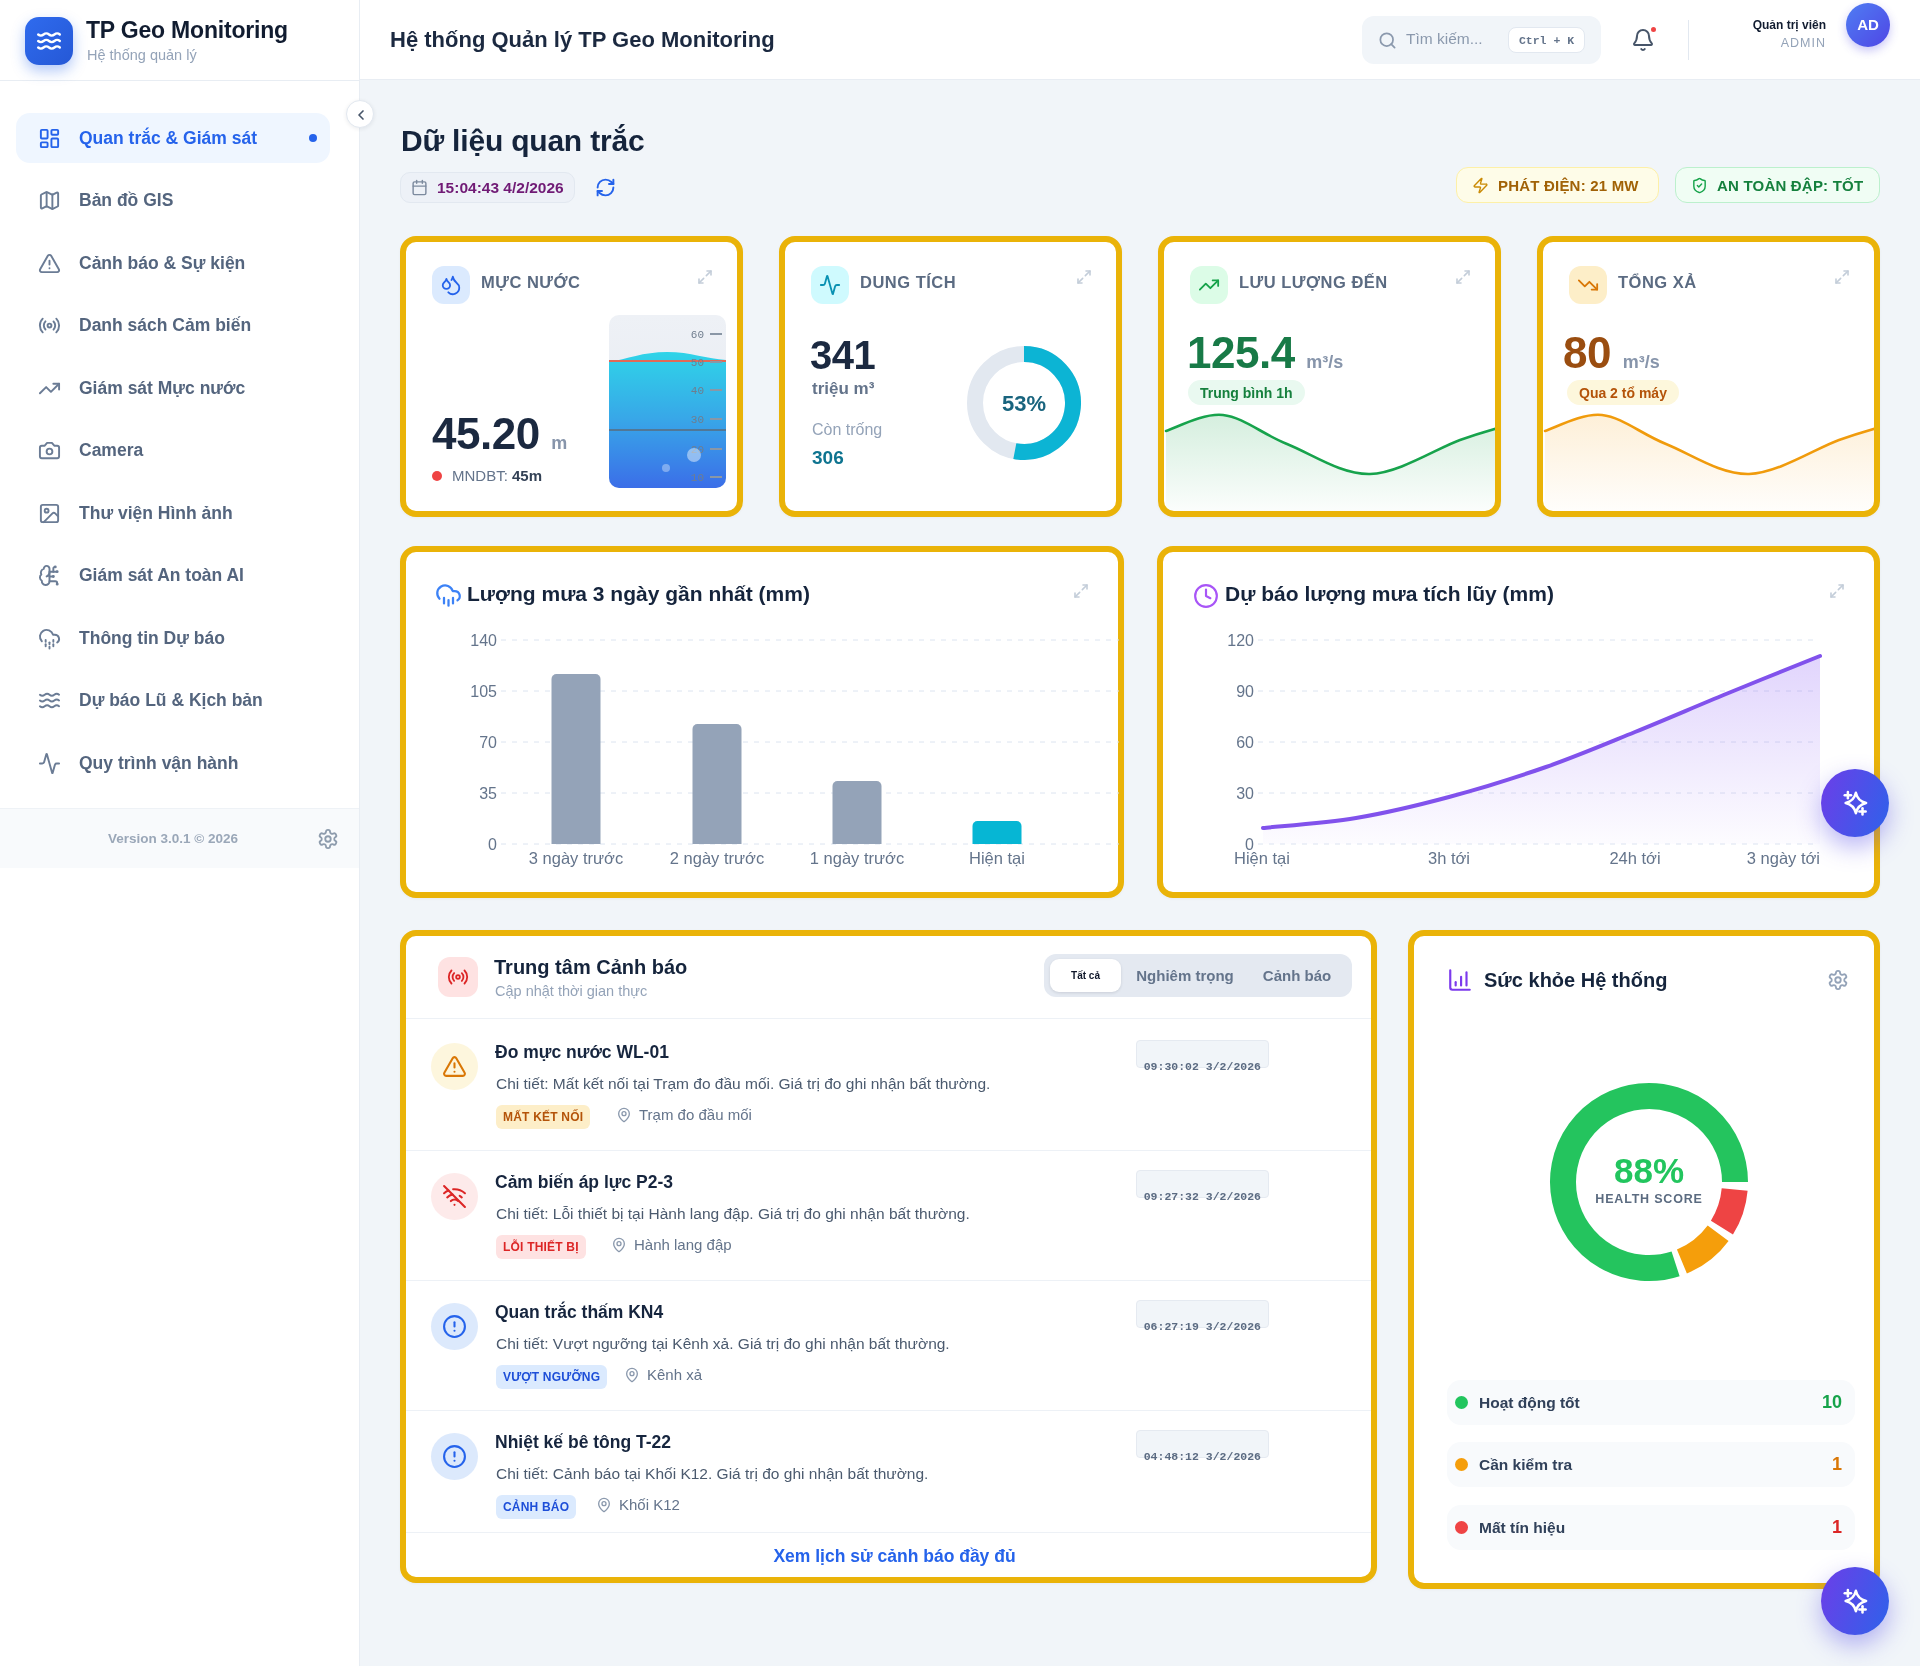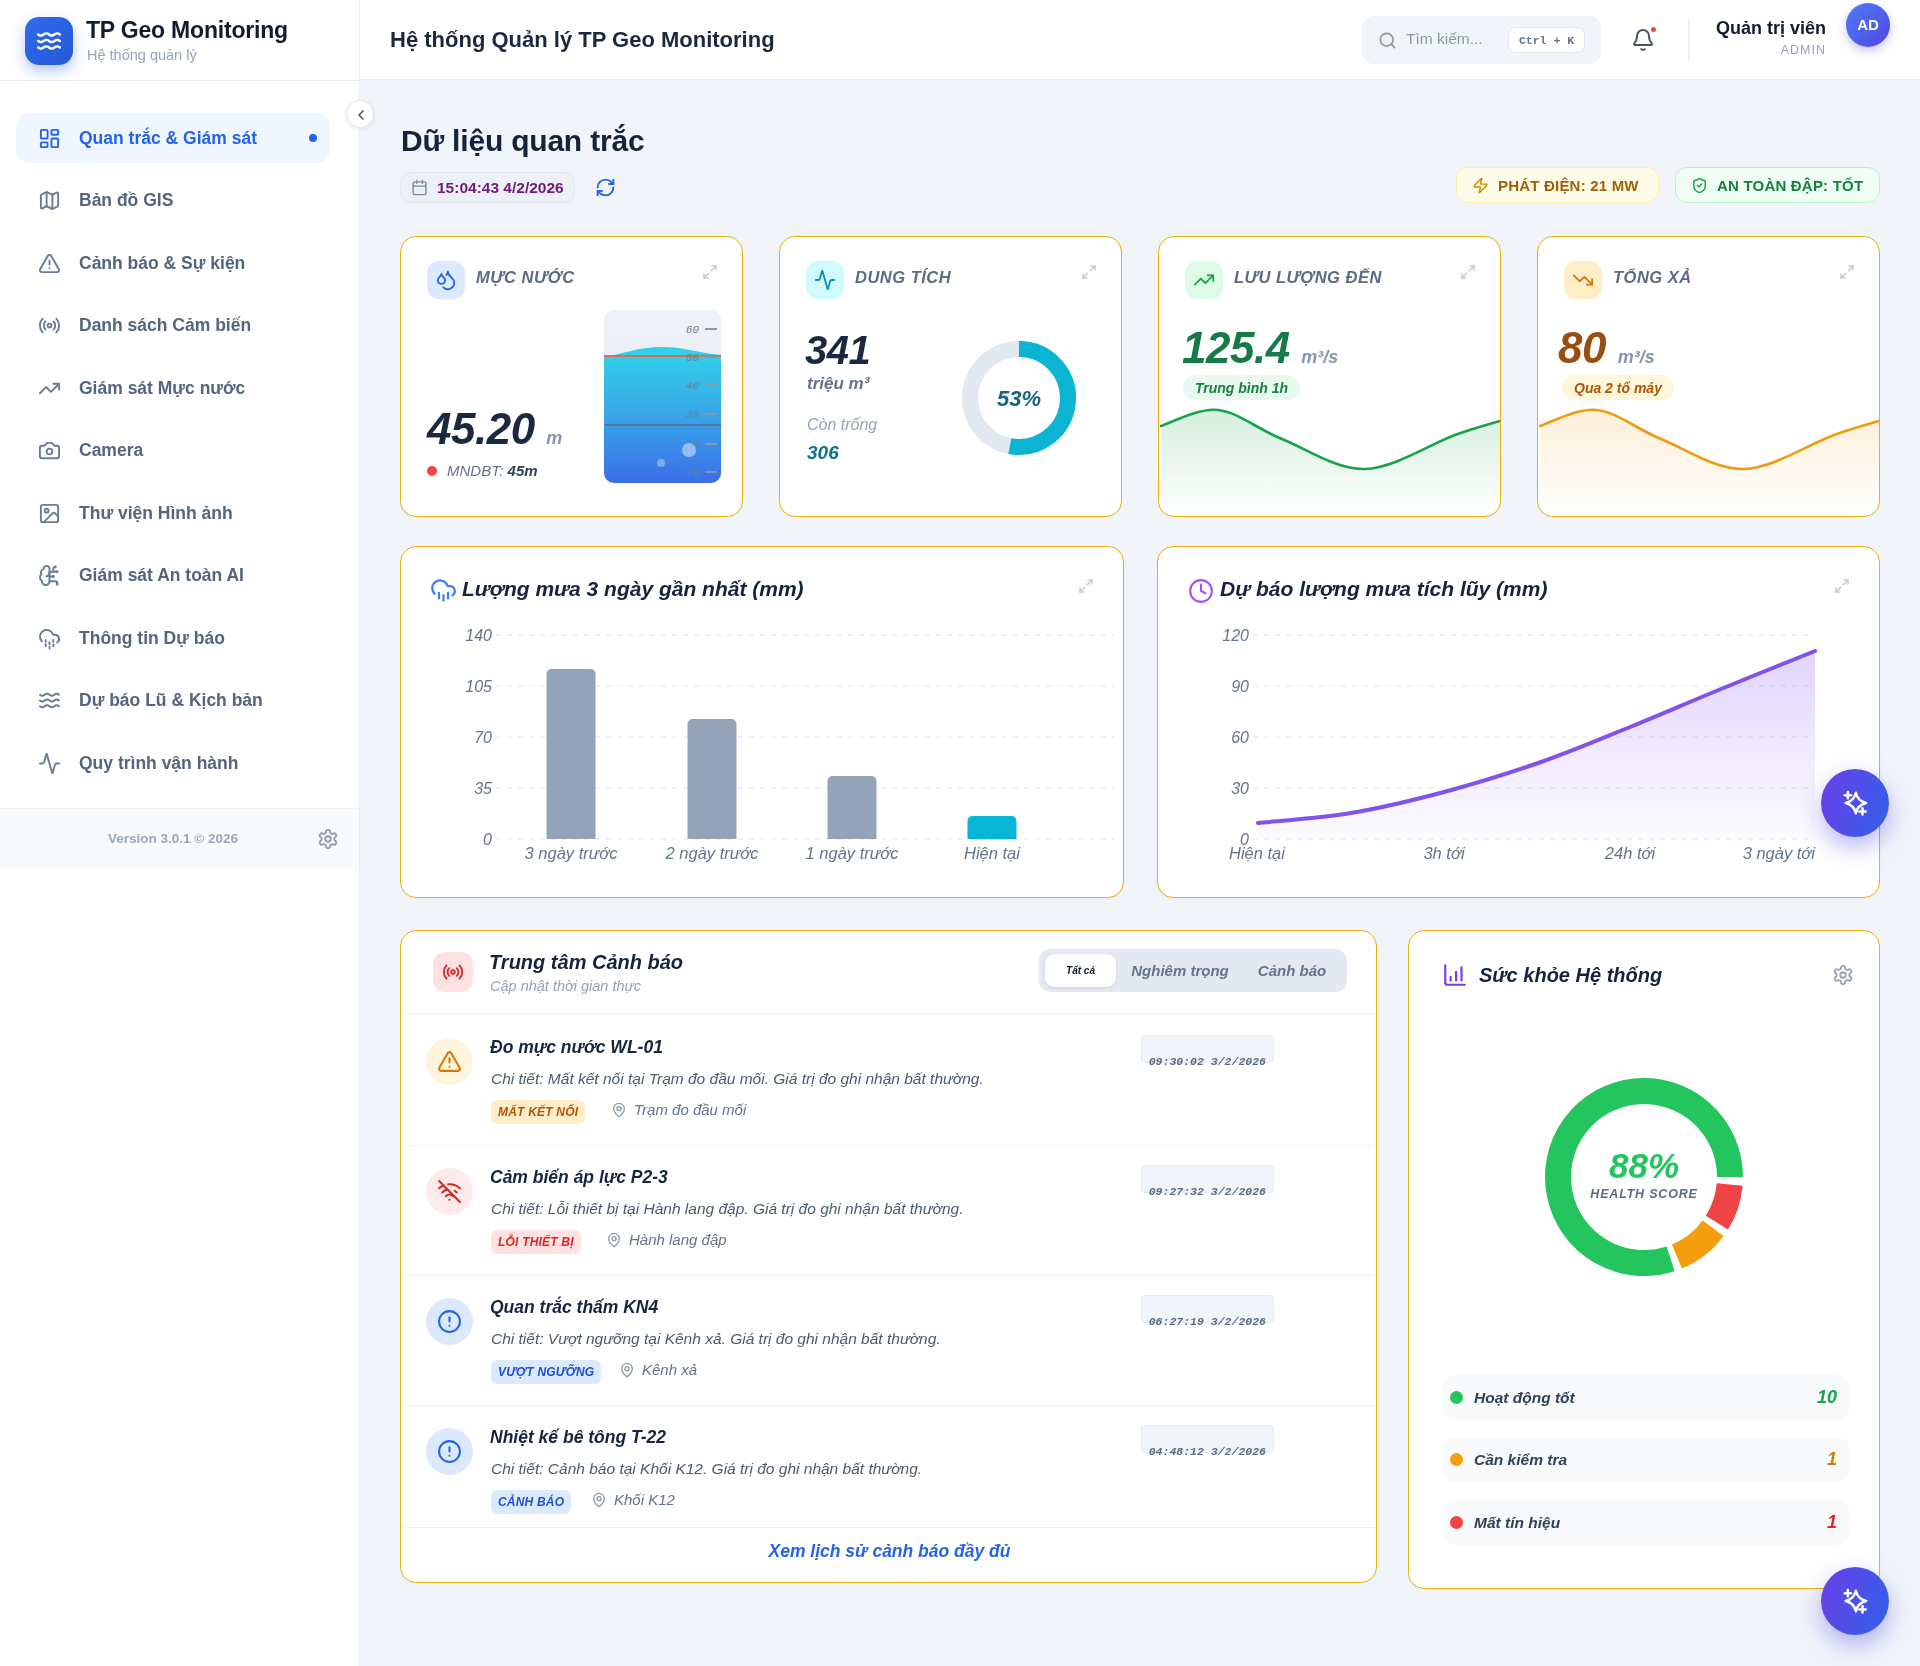--- a/index.html
+++ b/index.html
@@ -30,34 +30,34 @@
 
 #h-title { left:390px; top:27px; font-size:22px; font-weight:bold; color:#1b2940; }
 #search { left:1362px; top:16px; width:239px; height:48px; border-radius:12px; background:#f1f5f9; }
 #search .mag { position:absolute; left:16px; top:15px; color:#8b99ad; }
 #search .ph { position:absolute; left:44px; top:14px; font-size:15.5px; color:#8b99ad; }
 #search .kbd { position:absolute; left:146px; top:11px; width:77px; height:26px; background:#fff; border:1px solid #e2e8f0; border-radius:8px; font-family:"Liberation Mono",monospace; font-size:11.5px; font-weight:bold; color:#64748b; text-align:center; line-height:25px; }
 #bell { left:1631px; top:28px; color:#475569; }
 #bell-dot { left:1649px; top:25px; width:9px; height:9px; border-radius:50%; background:#ef4444; border:2px solid #fff; }
 #h-div { left:1688px; top:20px; width:1px; height:40px; background:#e2e8f0; }
 #h-user { left:1512px; top:18px; width:314px; text-align:right; }
-#h-user .n { font-size:18px; font-weight:bold; color:#111c30; }
+#h-user .n { font-size:12px; font-weight:bold; color:#111c30; }
 #h-user .r { font-size:12.5px; color:#94a3b8; letter-spacing:1px; margin-top:4px; }
 #avatar { left:1846px; top:3px; width:44px; height:44px; border-radius:50%; background:linear-gradient(135deg,#4f7df3,#4f46e5); color:#fff; font-size:15px; font-weight:bold; text-align:center; line-height:44px; box-shadow:0 4px 10px rgba(79,70,229,.3); }
 
 #pg-title { left:401px; top:124px; font-size:30px; font-weight:bold; color:#15243c; letter-spacing:-.2px; }
 #date-chip { left:400px; top:172px; height:31px; border-radius:10px; background:#edf1f7; border:1px solid #e2e8f0; display:flex; align-items:center; padding:0 10px; color:#701a75; font-size:15.5px; font-weight:bold; }
 #date-chip svg { margin-right:9px; color:#7c8a9e; }
 #refresh { left:595px; top:177px; color:#2563eb; }
 .stat-chip { top:167px; height:36px; border-radius:12px; display:flex; align-items:center; font-size:15px; font-weight:bold; letter-spacing:.2px; padding:0 15px; }
 #chip-power { left:1456px; width:203px; background:#fefce8; border:1px solid #fdf0a8; color:#a16207; }
 #chip-safe { left:1675px; width:205px; background:#f0fdf4; border:1px solid #bcf0cd; color:#15803d; }
 .stat-chip svg { margin-right:9px; }
 
-.card { position:absolute; background:#fff; border:1px solid #eab308; border-radius:16px; box-shadow:0 1px 3px rgba(15,23,42,.04);font-style:italic; }
+.card { position:absolute; background:#fff; border:6px solid #eab308; border-radius:16px; box-shadow:0 1px 3px rgba(15,23,42,.04); }
 .kpi { top:236px; width:343px; height:281px; }
 .kpi-ic { position:absolute; left:26px; top:24px; width:38px; height:38px; border-radius:12px; }
 .kpi-ic svg { position:absolute; left:8px; top:8px; }
 .kpi-t { position:absolute; left:75px; top:31px; font-size:16.5px; font-weight:bold; color:#5b6b82; letter-spacing:.5px; }
 .expand { position:absolute; right:24px; top:27px; color:#c3cdd9; }
 .big { position:absolute; font-weight:bold; letter-spacing:-0.5px; }
 .unit { font-size:18px; font-weight:bold; color:#8795ab; letter-spacing:0; }
 .pill { position:absolute; height:25px; border-radius:13px; font-size:14px; font-weight:bold; display:flex; align-items:center; padding:0 12px; }
 
 .chart-card { top:546px; height:352px; }

